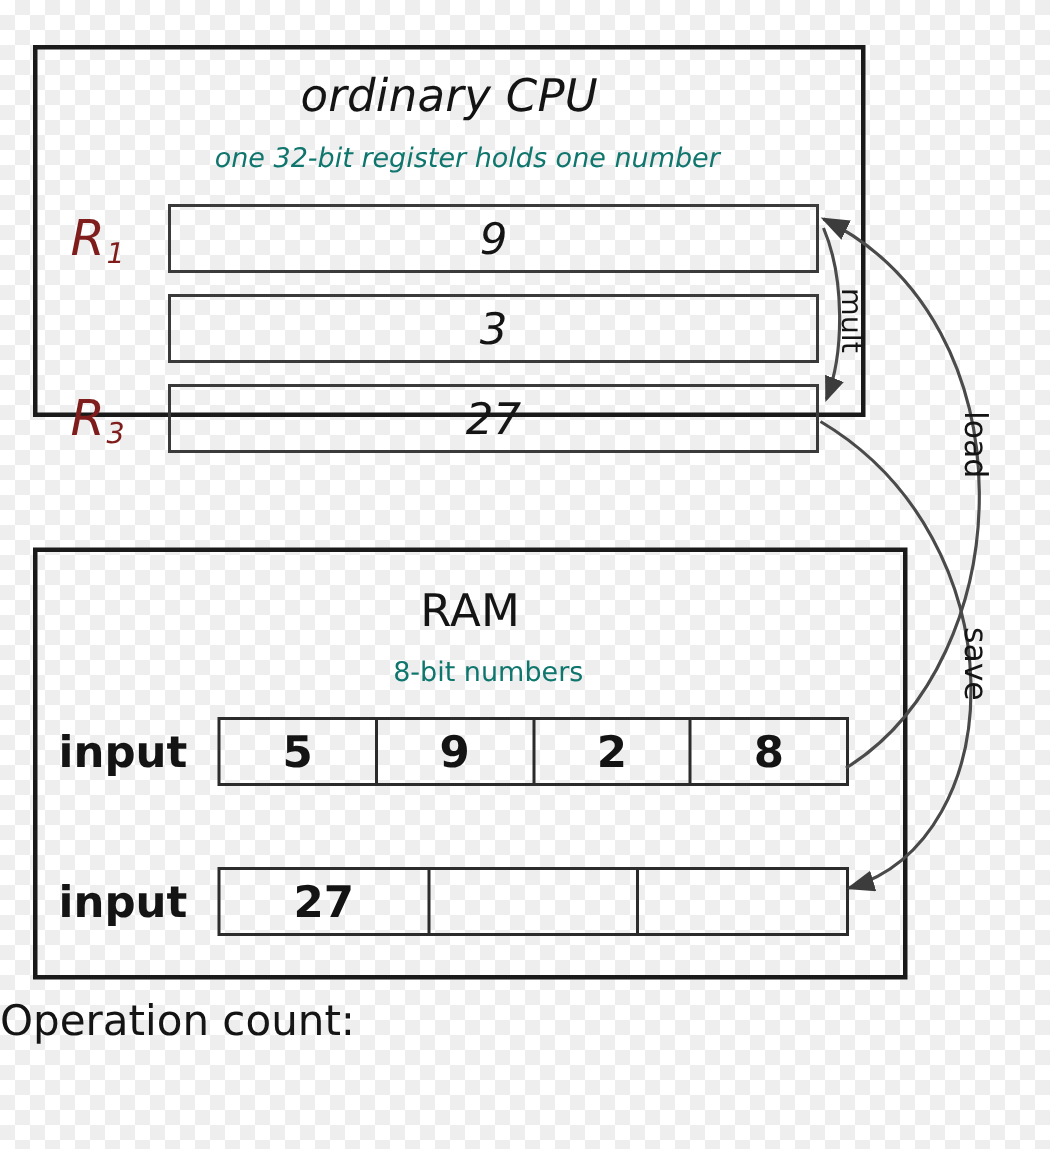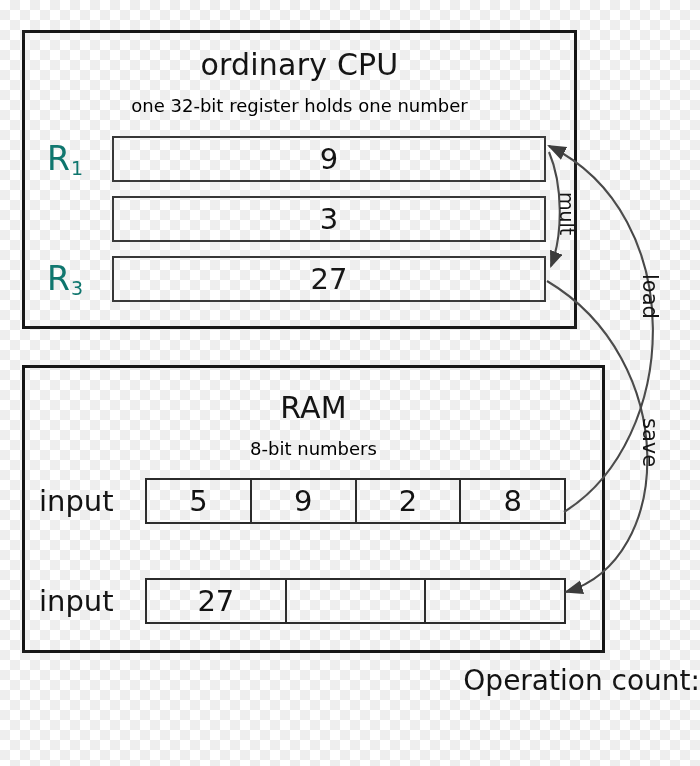--- a/index.html
+++ b/index.html
@@ -25,39 +25,40 @@
     height: 766px;
   }
 
   
   .panel {
     position: absolute;
     box-sizing: border-box;
     border: 3px solid #1a1a1a;
     background: transparent;
   }
-  #cpu-panel  { left: 22px;  top: 30px;  width: 555px; height: 299px; }
+  #cpu-panel  { left: 22px;  top: 30px;  width: 555px; height: 248px; font-style: italic; }
   #ram-panel  { left: 22px;  top: 365px; width: 583px; height: 288px; }
 
   .panel-title {
     position: absolute;
     left: 0;
     width: 100%;
     text-align: center;
     font-size: 30px;
     color: #141414;
     letter-spacing: .2px;
   }
   .panel-sub {
     position: absolute;
     left: 0;
     width: 100%;
     text-align: center;
     font-size: 18px;
-    color: #000000;
+    color: #0f766e;
+    padding-left: 12px;
   }
   #cpu-title { top: 14px; }
   #cpu-sub   { top: 62px; }
   #ram-title { top: 22px; }
   #ram-sub   { top: 70px; }
 
   
   .reg-row {
     position: absolute;
     left: 0;
@@ -69,21 +70,21 @@
   #reg-row-2 { top: 223px; }
 
   .reg-label {
     position: absolute;
     left: 22px;
     top: 0;
     width: 60px;
     height: 46px;
     line-height: 46px;
     font-size: 33px;
-    color: #0f766e;
+    color: #7f1d1d;
     text-align: left;
   }
   .reg-label sub {
     font-size: 19px;
     vertical-align: baseline;
     position: relative;
     top: 5px;
     left: 1px;
   }
   .reg-box {
@@ -100,20 +101,21 @@
     font-size: 29px;
     color: #141414;
   }
 
   
   .ram-row {
     position: absolute;
     left: 0;
     width: 100%;
     height: 46px;
+    font-weight: bold;
   }
   #ram-row-0 { top: 110px; }
   #ram-row-1 { top: 210px; }
 
   .ram-label {
     position: absolute;
     left: 14px;
     top: 0;
     height: 46px;
     line-height: 46px;
@@ -163,21 +165,21 @@
   #label-mult { left: 578px; top: 192px; font-size: 19px; }
   #label-load { left: 662px; top: 274px; }
   #label-save { left: 662px; top: 418px; }
 
   
   #caption {
     position: absolute;
     left: 0;
     top: 663px;
     width: 700px;
-    text-align: right;
+    text-align: left;
     font-size: 28px;
     color: #141414;
     line-height: 1.30;
   }
   #caption div { display: block; }
 </style>
 </head>
 <body>
 
 <div id="stage">

